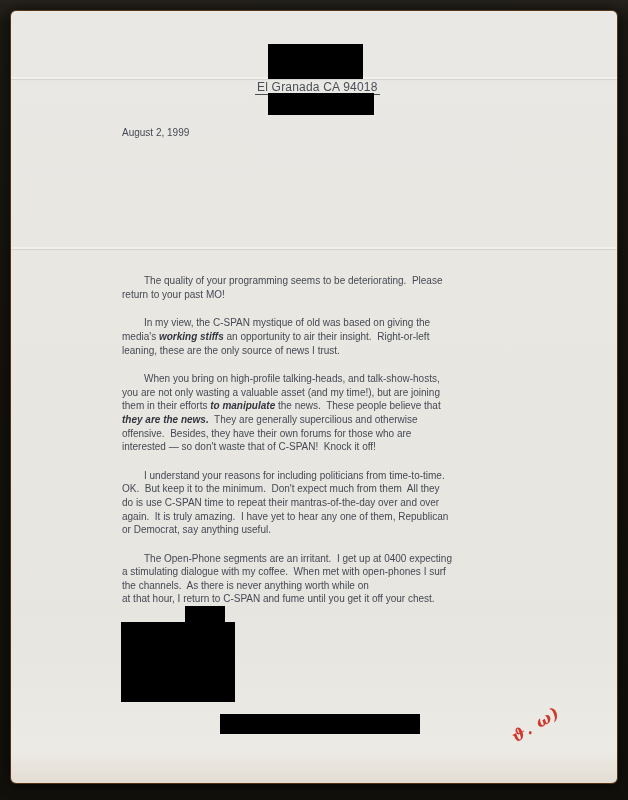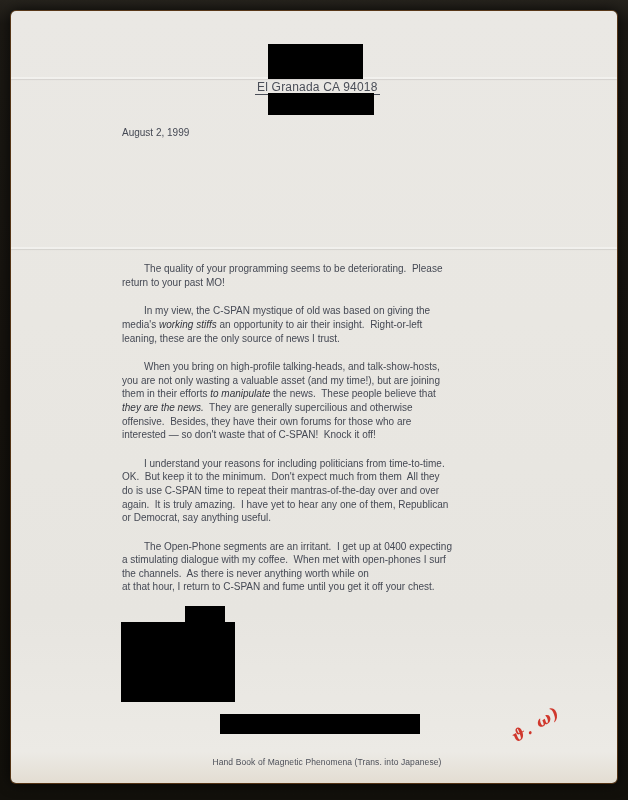--- a/index.html
+++ b/index.html
@@ -32,22 +32,22 @@
     border-bottom:1.5px solid #4a4e58;padding:0 2px 0 2px;line-height:13px;
     white-space:pre;
   }
   .typed{color:#454954;font-size:10px;line-height:13.6px;white-space:pre;}
   .date-line{position:absolute;left:111px;top:115px;}
   .recipient{position:absolute;left:111px;top:143px;line-height:13.4px;}
   .letter-flow{position:absolute;left:111px;top:224px;width:420px;}
   .salutation{margin:0 0 13.6px 0;}
   .para{margin:0 0 15px 0;}
   .line{white-space:pre;}
-  .line.first{padding-left:22px;}
-  .bi{font-weight:400;font-style:italic;color:#32353d;}
+  .line.first{padding-left:22px;margin-top:12px;}
+  .bi{font-weight:700;font-style:italic;color:#32353d;}
   .closing-line{margin-top:0;}
   .footer-caption{
     position:absolute;left:106px;top:725px;width:420px;
     text-align:center;font-size:8.5px;line-height:10.5px;color:#4d5059;
     letter-spacing:0.1px;white-space:pre;
   }
   .annotation{
     position:absolute;left:507px;top:694px;width:80px;height:60px;
     transform:rotate(-31deg);
     color:#d0382d;font-size:16px;font-style:italic;font-weight:700;
@@ -74,18 +74,17 @@
   <div class="typed letter-flow">
     <div><div class="para"><div class="line first"><span>The quality of your programming seems to be deteriorating.  Please</span></div><div class="line"><span>return to your past MO!</span></div></div><div class="para"><div class="line first"><span>In my view, the C-SPAN mystique of old was based on giving the</span></div><div class="line"><span>media's </span><span class="bi">working stiffs</span><span> an opportunity to air their insight.  Right-or-left</span></div><div class="line"><span>leaning, these are the only source of news I trust.</span></div></div><div class="para"><div class="line first"><span>When you bring on high-profile talking-heads, and talk-show-hosts,</span></div><div class="line"><span>you are not only wasting a valuable asset (and my time!), but are joining</span></div><div class="line"><span>them in their efforts </span><span class="bi">to manipulate</span><span> the news.  These people believe that</span></div><div class="line"><span class="bi">they are the news.</span><span>  They are generally supercilious and otherwise</span></div><div class="line"><span>offensive.  Besides, they have their own forums for those who are</span></div><div class="line"><span>interested — so don't waste that of C-SPAN!  Knock it off!</span></div></div><div class="para"><div class="line first"><span>I understand your reasons for including politicians from time-to-time.</span></div><div class="line"><span>OK.  But keep it to the minimum.  Don't expect much from them  All they</span></div><div class="line"><span>do is use C-SPAN time to repeat their mantras-of-the-day over and over</span></div><div class="line"><span>again.  It is truly amazing.  I have yet to hear any one of them, Republican</span></div><div class="line"><span>or Democrat, say anything useful.</span></div></div><div class="para"><div class="line first"><span>The Open-Phone segments are an irritant.  I get up at 0400 expecting</span></div><div class="line"><span>a stimulating dialogue with my coffee.  When met with open-phones I surf</span></div><div class="line"><span>the channels.  As there is never anything worth while on</span></div><div class="line"><span>at that hour, I return to C-SPAN and fume until you get it off your chest.</span></div></div></div>
     <div class="closing-line line">Sincerely,</div>
   </div>
 
   <div class="redaction" style="left:174px;top:595px;width:40px;height:18px;"></div>
   <div class="redaction" style="left:110px;top:611px;width:114px;height:80px;"></div>
 
   <div class="redaction" style="left:209px;top:703px;width:200px;height:20px;"></div>
   <div class="footer-caption">
-    <div class="line">Hand Book of Magnetic Phenomena (Trans. into Japanese)</div>
   </div>
 
   <div class="annotation">ϑ. ω)</div>
 
 </div>
 
 </body></html>

